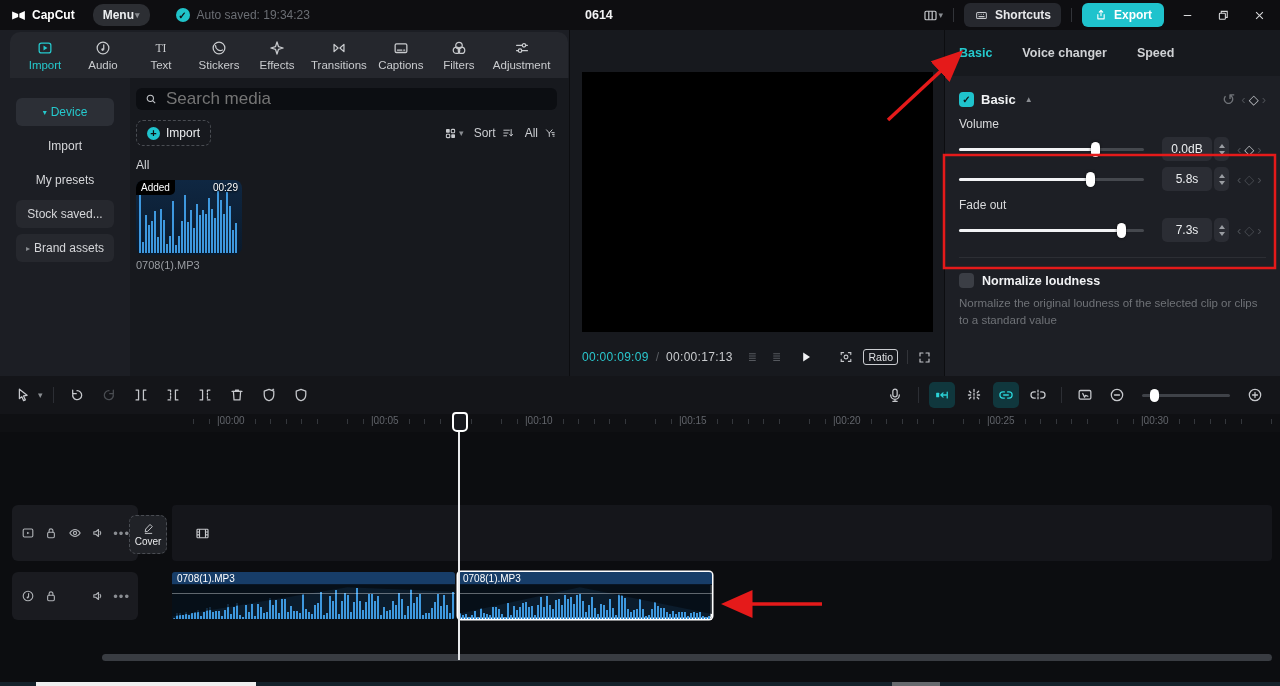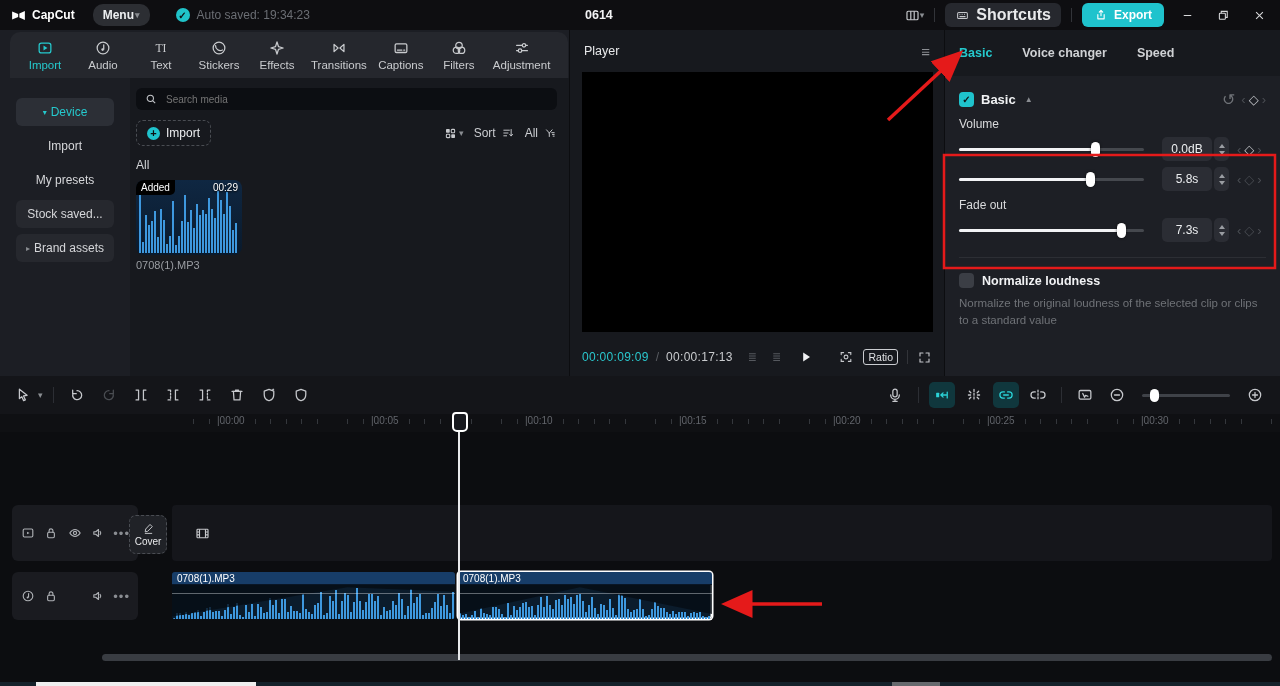--- a/index.html
+++ b/index.html
@@ -9,21 +9,21 @@
 
   
   .titlebar{position:absolute;left:0;top:0;width:1280px;height:30px;background:#0e0e11;display:flex;align-items:center;}
   .logo{display:flex;align-items:center;gap:5px;margin-left:10px;color:#fff;font-weight:bold;font-size:12px;}
   .menu-btn{margin-left:18px;background:#2c2e33;border-radius:10px;height:22px;padding:0 10px;display:flex;align-items:center;gap:5px;color:#eceef0;font-weight:bold;font-size:12px;}
   .autosave{margin-left:26px;display:flex;align-items:center;gap:7px;color:#6b6e74;font-size:12px;}
   .chk-circle{width:14px;height:14px;border-radius:50%;background:#20c3c9;color:#0e0e11;font-size:10px;display:flex;align-items:center;justify-content:center;font-weight:bold;}
   .proj-title{position:absolute;left:585px;top:8px;color:#f2f3f5;font-weight:bold;font-size:12.5px;}
   .tb-right{position:absolute;right:8px;top:0;height:30px;display:flex;align-items:center;gap:10px;}
   .tb-divider{width:1px;height:14px;background:#323439;}
-  .shortcuts-btn{background:#26282e;border-radius:6px;height:24px;padding:0 10px;display:flex;align-items:center;gap:6px;color:#e8e9eb;font-weight:bold;font-size:16px;}
+  .shortcuts-btn{background:#26282e;border-radius:6px;height:24px;padding:0 10px;display:flex;align-items:center;gap:6px;color:#e8e9eb;font-weight:bold;font-size:12px;}
   .export-btn{background:#1fc3cd;border-radius:6px;height:24px;padding:0 12px;display:flex;align-items:center;gap:6px;color:#fff;font-weight:bold;font-size:12px;}
   .win-btn{width:26px;height:26px;display:flex;align-items:center;justify-content:center;color:#d8d9db;}
 
   
   .media-panel{position:absolute;left:0;top:30px;width:569px;height:346px;background:#1c1e24;}
   .player-panel{position:absolute;left:570px;top:30px;width:374px;height:346px;background:#17191e;}
   .inspector{position:absolute;left:945px;top:30px;width:335px;height:346px;background:#1d1f25;overflow:hidden;}
 
   
   .tabstrip{position:absolute;left:10px;top:2px;width:550px;height:46px;background:#25272d;border-radius:10px 10px 0 0;display:flex;align-items:center;padding-left:8px;gap:4px;}
@@ -36,21 +36,21 @@
   .side-item{height:28px;border-radius:6px;margin:0 6px;display:flex;align-items:center;justify-content:center;gap:4px;color:#d6d7da;font-size:12px;white-space:nowrap;}
   .side-item .caret{font-size:8px;color:#8a8d92;}
   .side-item.active{background:#2c2f36;color:#25c9cd;}
   .side-item.active .caret{color:#25c9cd;}
   .side-item.boxed{background:#26282e;}
   .side-item.plain{background:transparent;}
 
   
   .media-content{position:absolute;left:130px;top:48px;right:0;bottom:0;background:#17191e;padding:10px 12px 0 6px;}
   .searchbar{height:22px;background:#0c0e12;border-radius:6px;display:flex;align-items:center;gap:6px;padding:0 8px;color:#6d7075;}
-  .searchbar input{background:transparent;border:none;outline:none;color:#9a9da2;font-size:10px;width:100%;font-family:"Liberation Sans",sans-serif;}
+  .searchbar input{background:transparent;border:none;outline:none;color:#9a9da2;font-size:17px;width:100%;font-family:"Liberation Sans",sans-serif;}
   .media-toolbar{margin-top:10px;display:flex;align-items:center;}
   .import-btn{border:1px dashed #4a4d53;border-radius:7px;height:24px;padding:0 10px;display:flex;align-items:center;gap:6px;color:#eceef0;font-size:12px;}
   .plus-circle{width:13px;height:13px;border-radius:50%;background:#1fc3cd;color:#0e0e11;display:flex;align-items:center;justify-content:center;font-size:11px;font-weight:bold;line-height:1;}
   .mt-right{margin-left:auto;display:flex;align-items:center;gap:10px;color:#cbcdd1;}
   .mt-chip{display:flex;align-items:center;gap:5px;font-size:12px;}
   .sec-label{margin-top:12px;font-size:12px;color:#d2d4d7;}
   .media-card{position:relative;margin-top:8px;width:106px;height:75px;border-radius:8px;background:linear-gradient(#0f2742,#0a1a2c);overflow:hidden;}
   .badge-added{position:absolute;left:0;top:0;background:#000;color:#fff;font-size:10px;padding:2px 5px;border-radius:0 0 5px 0;z-index:2;}
   .badge-dur{position:absolute;right:4px;top:2px;color:#fff;font-size:10px;z-index:2;text-shadow:0 1px 2px #000;}
   .card-wave{position:absolute;left:3px;right:3px;bottom:2px;height:62px;display:flex;align-items:flex-end;gap:1px;}
@@ -403,24 +403,20 @@
             <div class="wbar" style="height: 75.6599%;"></div>
             <div class="wbar" style="height: 37.1417%;"></div>
             <div class="wbar" style="height: 48.7878%;"></div>
           </div>
       </div>
       <div class="card-name">0708(1).MP3</div>
     </div>
   </div>
 
   <div class="player-panel">
-    <div class="player-head">
-      <span>Player</span>
-      <span class="ic">≡</span>
-    </div>
     <div class="video-area"></div>
     <div class="player-controls">
       <span class="tc-cur">00:00:09:09</span>
       <span class="tc-sep">/</span>
       <span class="tc-tot">00:00:17:13</span>
       <span class="ic" style="color:#55585e;margin-left:6px;">
         <svg viewBox="0 0 20 20" width="15" height="15" fill="none" stroke="currentColor" stroke-width="1.6">
             <path d="M4 5 h9 M4 8 h9 M4 11 h9 M4 14 h9"></path>
           </svg>
       </span>

